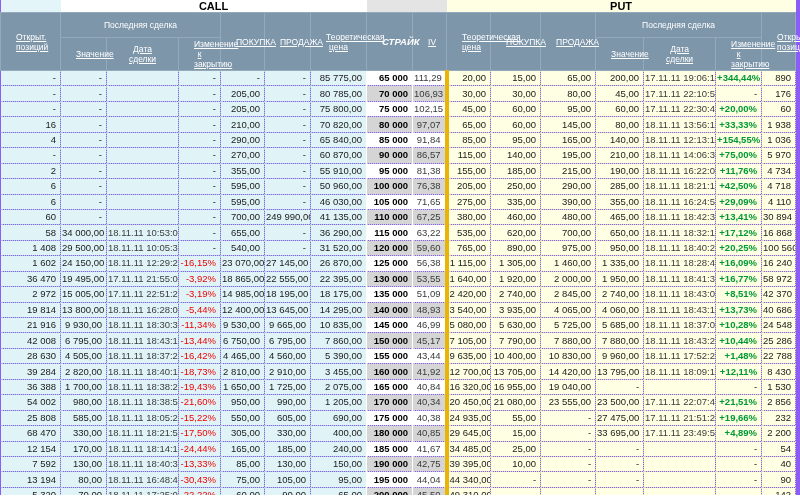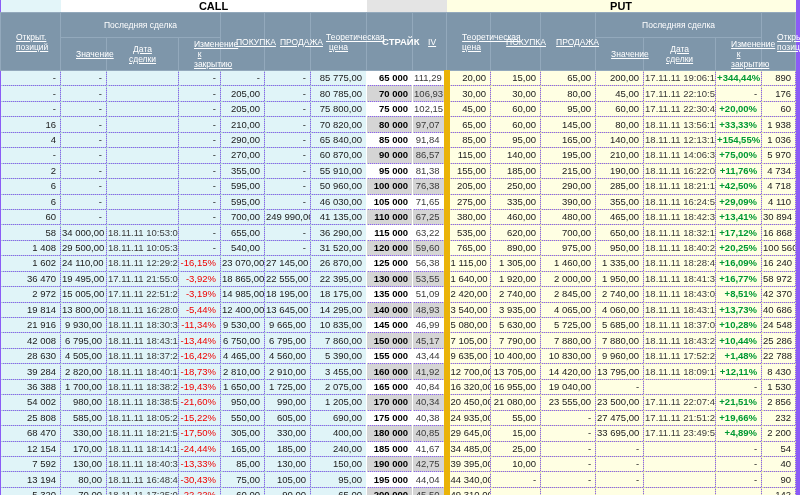--- a/index.html
+++ b/index.html
@@ -10,29 +10,29 @@
   tr.band th{height:12px;padding:0;font-size:11px;font-weight:bold;color:#000;vertical-align:middle;}
   .corner{background:#e3f5f9;}
   .call-band{background:#ffffff;}
   .mid-band{background:#e4e4e4;}
   .put-band{background:#ffffe3;margin-top:28px;}
   th.h{background:#7e96aa;color:#ffffff;font-size:8.5px;font-weight:normal;
        border:1px solid #93a9bc;text-align:center;vertical-align:middle;padding:1px 15px;}
   th.h.link{text-decoration:underline;cursor:pointer;}
   th.h.group{height:22px;}
   th.h.sub{height:17px;}
-  th.h.strike-h{font-weight:bold;font-size:9.5px;text-decoration:none;}
+  th.h.strike-h{font-weight:bold;font-size:9.5px;text-decoration:none;font-style:italic;}
   
   td{font-size:9.5px;height:14.45px;line-height:12px;padding:0 4px 0 1px;
      text-align:right;white-space:nowrap;overflow:hidden;color:#1a1a1a;vertical-align:middle;}
   td.call{background:#e0f4f8;border-right:1px dotted #aecdd6;border-bottom:1px dotted #aecdd6;}
   td.put {background:#ffffe3;border-right:1px dotted #d8d8ae;border-bottom:1px dotted #d8d8ae;}
   td.strike{background:#ffffff;font-weight:bold;color:#000;border-left:1px solid #fff;
             border-right:1px solid #fff;border-bottom:1px dotted #c9c9c9;margin-left:8px;}
-  td.iv{background:#ffffff;color:#3a3a3a;border-right:6px solid #eab308;border-bottom:1px dotted #c9c9c9;}
+  td.iv{background:#ffffff;color:#3a3a3a;border-right:4px solid #eab308;border-bottom:1px dotted #c9c9c9;}
   tr.alt td.strike, tr.alt td.iv{background:#d5d5d5;}
   td.date{color:#3c3c3c;}
   td.pos{color:#009933;font-weight:bold;}
   td.neg{color:#ee0000;}
   td.call.date, td.put.date{text-align:right;}
 </style>
 </head>
 <body>
 
 <div id="screen">
@@ -297,21 +297,21 @@
           <td class="put">765,00</td>
           <td class="put">890,00</td>
           <td class="put">975,00</td>
           <td class="put">950,00</td>
           <td class="put date">18.11.11 18:40:20</td>
           <td class="put pos">+20,25%</td>
           <td class="put">100 560</td>
         </tr>
         <tr>
           <td class="call">1 602</td>
-          <td class="call">24 110,00</td>
+          <td class="call">24 150,00</td>
           <td class="call date">18.11.11 12:29:25</td>
           <td class="call neg">-16,15%</td>
           <td class="call">23 070,00</td>
           <td class="call">27 145,00</td>
           <td class="call">26 870,00</td>
           <td class="strike">125 000</td>
           <td class="iv">56,38</td>
           <td class="put">1 115,00</td>
           <td class="put">1 305,00</td>
           <td class="put">1 460,00</td>

